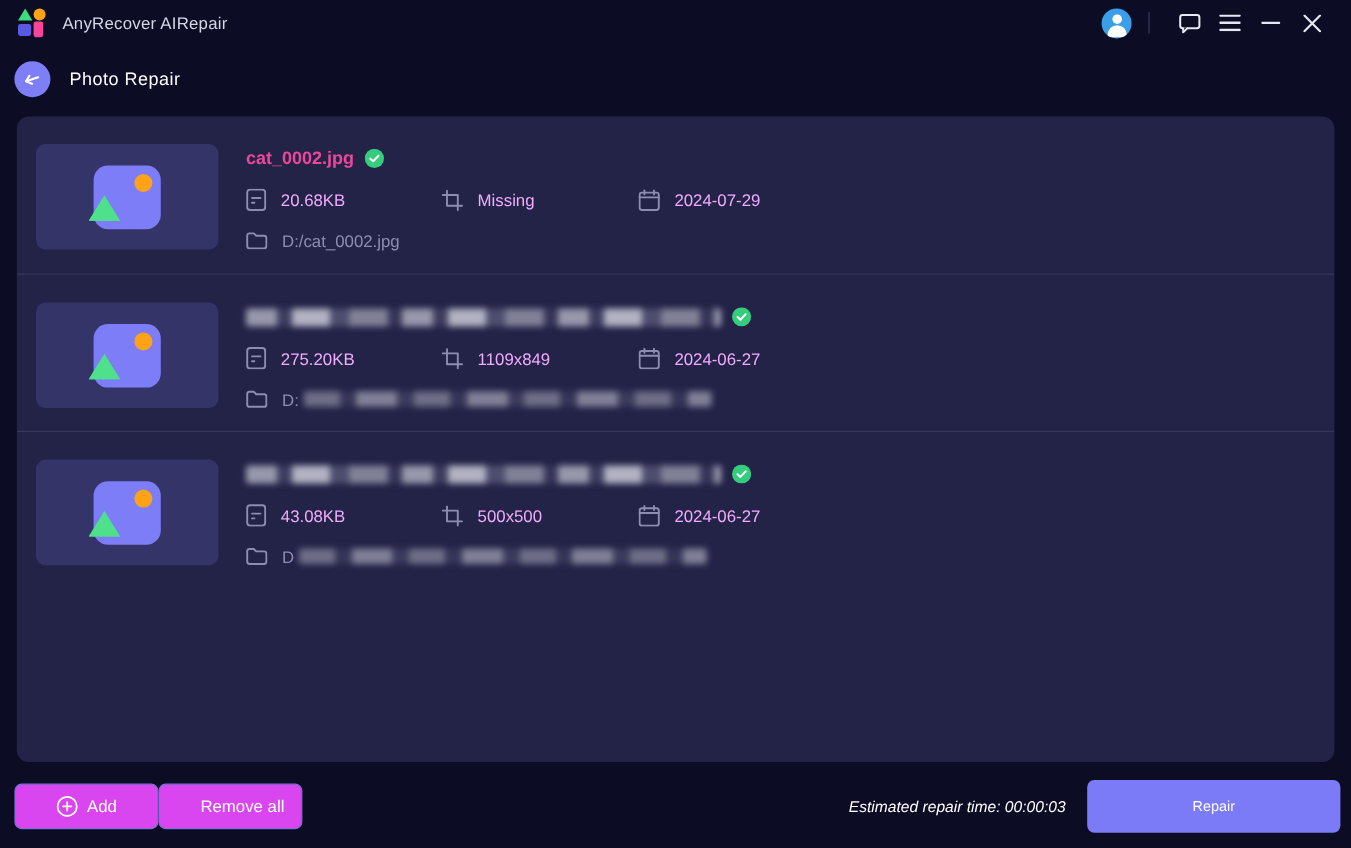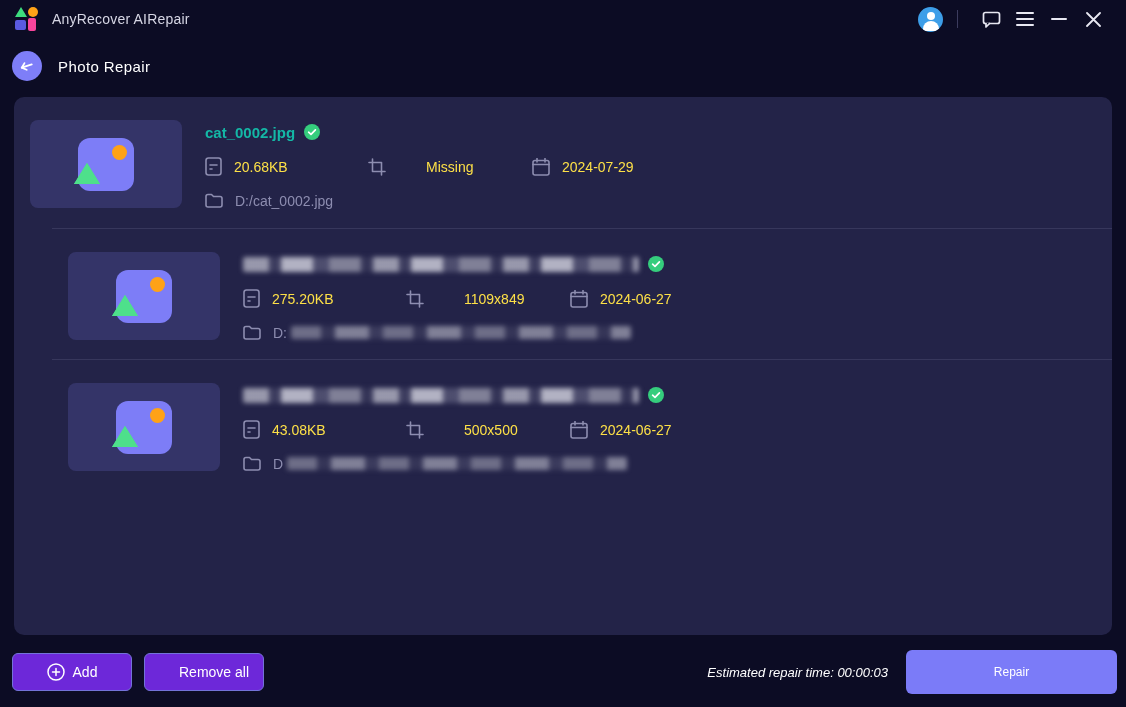--- a/index.html
+++ b/index.html
@@ -60,21 +60,21 @@
     background: #232348;
     border-radius: 10px;
     overflow: hidden;
   }
   .file-row {
     height: 131px;
     display: flex;
     align-items: flex-start;
     padding: 23px 16px 0 16px;
   }
-  .file-row + .file-row { border-top: 1px solid rgba(190,190,230,0.13); margin-left: 38px; }
+  .file-row + .file-row { border-top: 1px solid rgba(190,190,230,0.13); }
   .thumb {
     width: 152px; height: 88px;
     background: #343468;
     border-radius: 8px;
     display: flex; align-items: center; justify-content: center;
     flex-shrink: 0;
   }
   .thumb-img {
     width: 56px; height: 53px;
     background: #7d7df7;
@@ -85,61 +85,61 @@
   .thumb-img .t-tri {
     position: absolute; left: -4px; bottom: 7px;
     width: 0; height: 0;
     border-left: 13px solid transparent;
     border-right: 13px solid transparent;
     border-bottom: 21px solid #4ee08b;
     filter: drop-shadow(0 0 0 #4ee08b);
   }
   .file-info { margin-left: 23px; flex: 1; padding-top: 2px; }
   .name-line { display: flex; align-items: center; height: 20px; }
-  .file-name { font-size: 15px; font-weight: bold; color: #14b8a6; }
+  .file-name { font-size: 15px; font-weight: bold; color: #ec4899; }
   .redact-name {
     width: 396px; height: 15px; border-radius: 2px;
     background: repeating-linear-gradient(90deg,
       rgba(185,185,200,0.78) 0 26px, rgba(110,110,140,0.35) 26px 38px,
       rgba(210,210,222,0.82) 38px 70px, rgba(130,130,158,0.45) 70px 86px,
       rgba(168,168,185,0.7) 86px 118px, rgba(95,95,125,0.3) 118px 130px);
     filter: blur(2.5px);
   }
   .ok-badge { margin-left: 9px; flex-shrink: 0; }
   .meta-line { display: flex; align-items: center; margin-top: 15px; height: 19px; }
-  .meta-item { display: flex; align-items: center; color: #fde047; font-size: 14px; }
+  .meta-item { display: flex; align-items: center; color: #f0abfc; font-size: 14px; }
   .meta-item svg { margin-right: 12px; flex-shrink: 0; }
   .meta-size { width: 163px; }
-  .meta-dims { width: 164px; gap: 28px; }
+  .meta-dims { width: 164px; }
   .path-line { display: flex; align-items: center; margin-top: 15px; height: 19px; color: #8d8db0; font-size: 14px; }
   .path-line svg { margin-right: 12px; flex-shrink: 0; }
   .redact-path {
     width: 340px; height: 13px; border-radius: 2px; margin-left: 4px;
     background: repeating-linear-gradient(90deg,
       rgba(160,160,178,0.6) 0 30px, rgba(100,100,128,0.28) 30px 44px,
       rgba(185,185,200,0.62) 44px 78px, rgba(115,115,142,0.3) 78px 92px);
     filter: blur(2.5px);
   }
 
   
   .footer {
     position: absolute; left: 0; bottom: 0; width: 100%; height: 62px;
     display: flex; align-items: center;
     padding: 0 9px 8px 12px;
   }
   .btn-secondary {
     width: 120px; height: 38px;
-    background: #6d28d9;
+    background: #d946ef;
     border: 1px solid #7373d8;
     border-radius: 6px;
     color: #ffffff; font-size: 14px;
     display: flex; align-items: center; justify-content: center;
     cursor: pointer; font-family: inherit;
   }
-  .btn-secondary + .btn-secondary { margin-left: 12px; padding-left: 20px; }
+  .btn-secondary + .btn-secondary { margin-left: 0; padding-left: 20px; }
   .btn-secondary svg { margin-right: 8px; }
   .footer-right { margin-left: auto; display: flex; align-items: center; }
   .estimate { font-size: 13px; color: #ffffff; margin-right: 18px; font-style: italic; }
   .btn-primary {
     width: 211px; height: 44px;
     background: #7b7bf8;
     border: none; border-radius: 6px;
     color: #ffffff; font-size: 12px;
     display: flex; align-items: center; justify-content: center;
     cursor: pointer; font-family: inherit;

